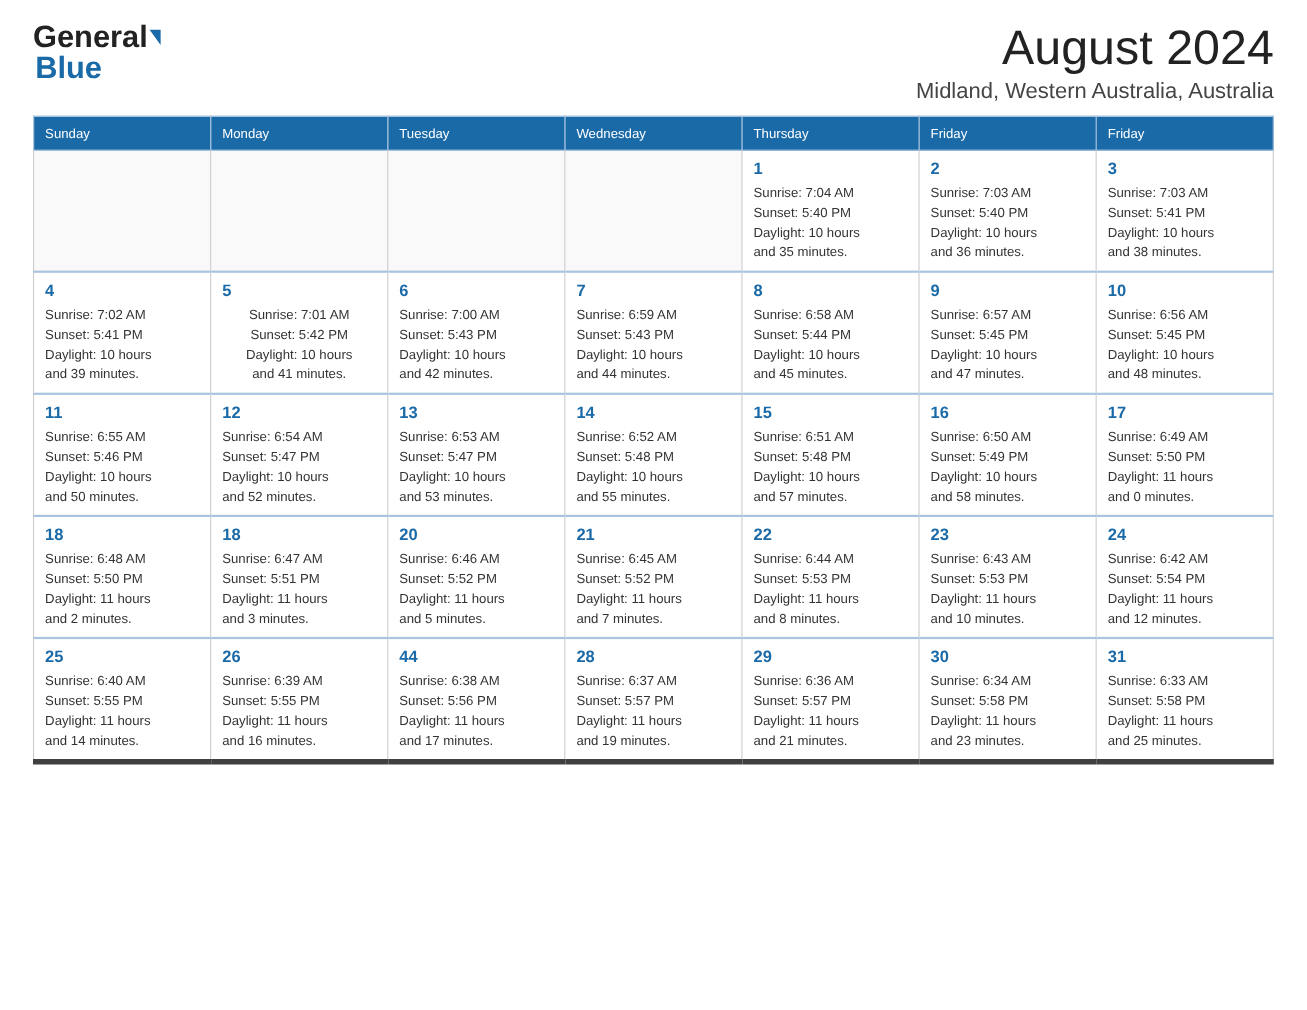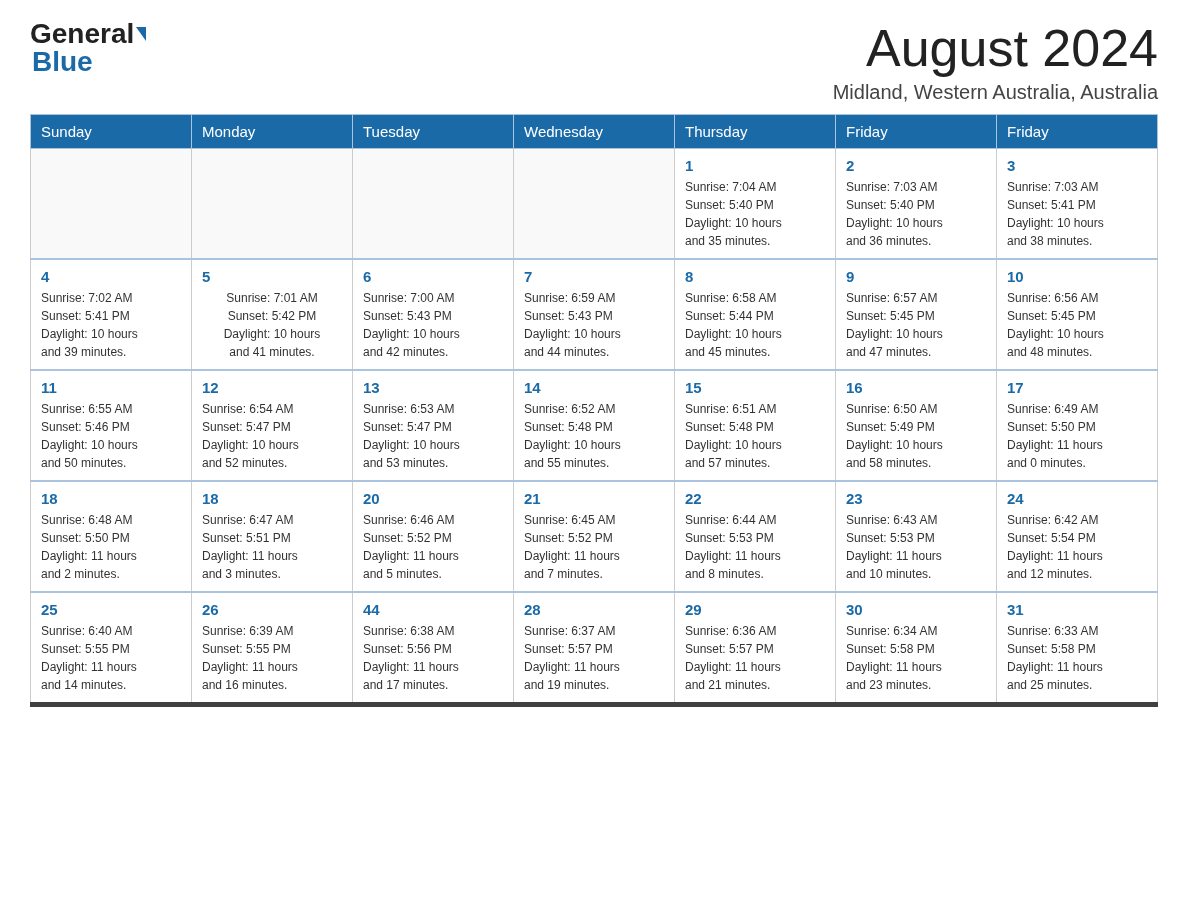--- a/index.html
+++ b/index.html
@@ -35,39 +35,39 @@
       border-right: 0px solid transparent;
       border-top: 14px solid #1a6aa8;
       display: inline-block;
       margin-left: 2px;
       vertical-align: middle;
     }
     .title-section {
       text-align: right;
     }
     .month-title {
-      font-size: 52px;
+      font-size: 44px;
       font-weight: 300;
       color: #222;
       line-height: 1.1;
     }
     .location {
       font-size: 20px;
       color: #444;
       margin-top: 4px;
     }
     .calendar {
       width: 100%;
       border-collapse: collapse;
       margin-top: 10px;
     }
     .calendar th {
       background-color: #1a6aa8;
       color: #fff;
-      font-size: 15px;
+      font-size: 12px;
       font-weight: normal;
       padding: 8px 10px;
       text-align: left;
       border: 1px solid #aac4df;
       margin-top: 43px;
     }
     .calendar td {
       vertical-align: top;
       padding: 8px 10px;
       border: 1px solid #ccc;

